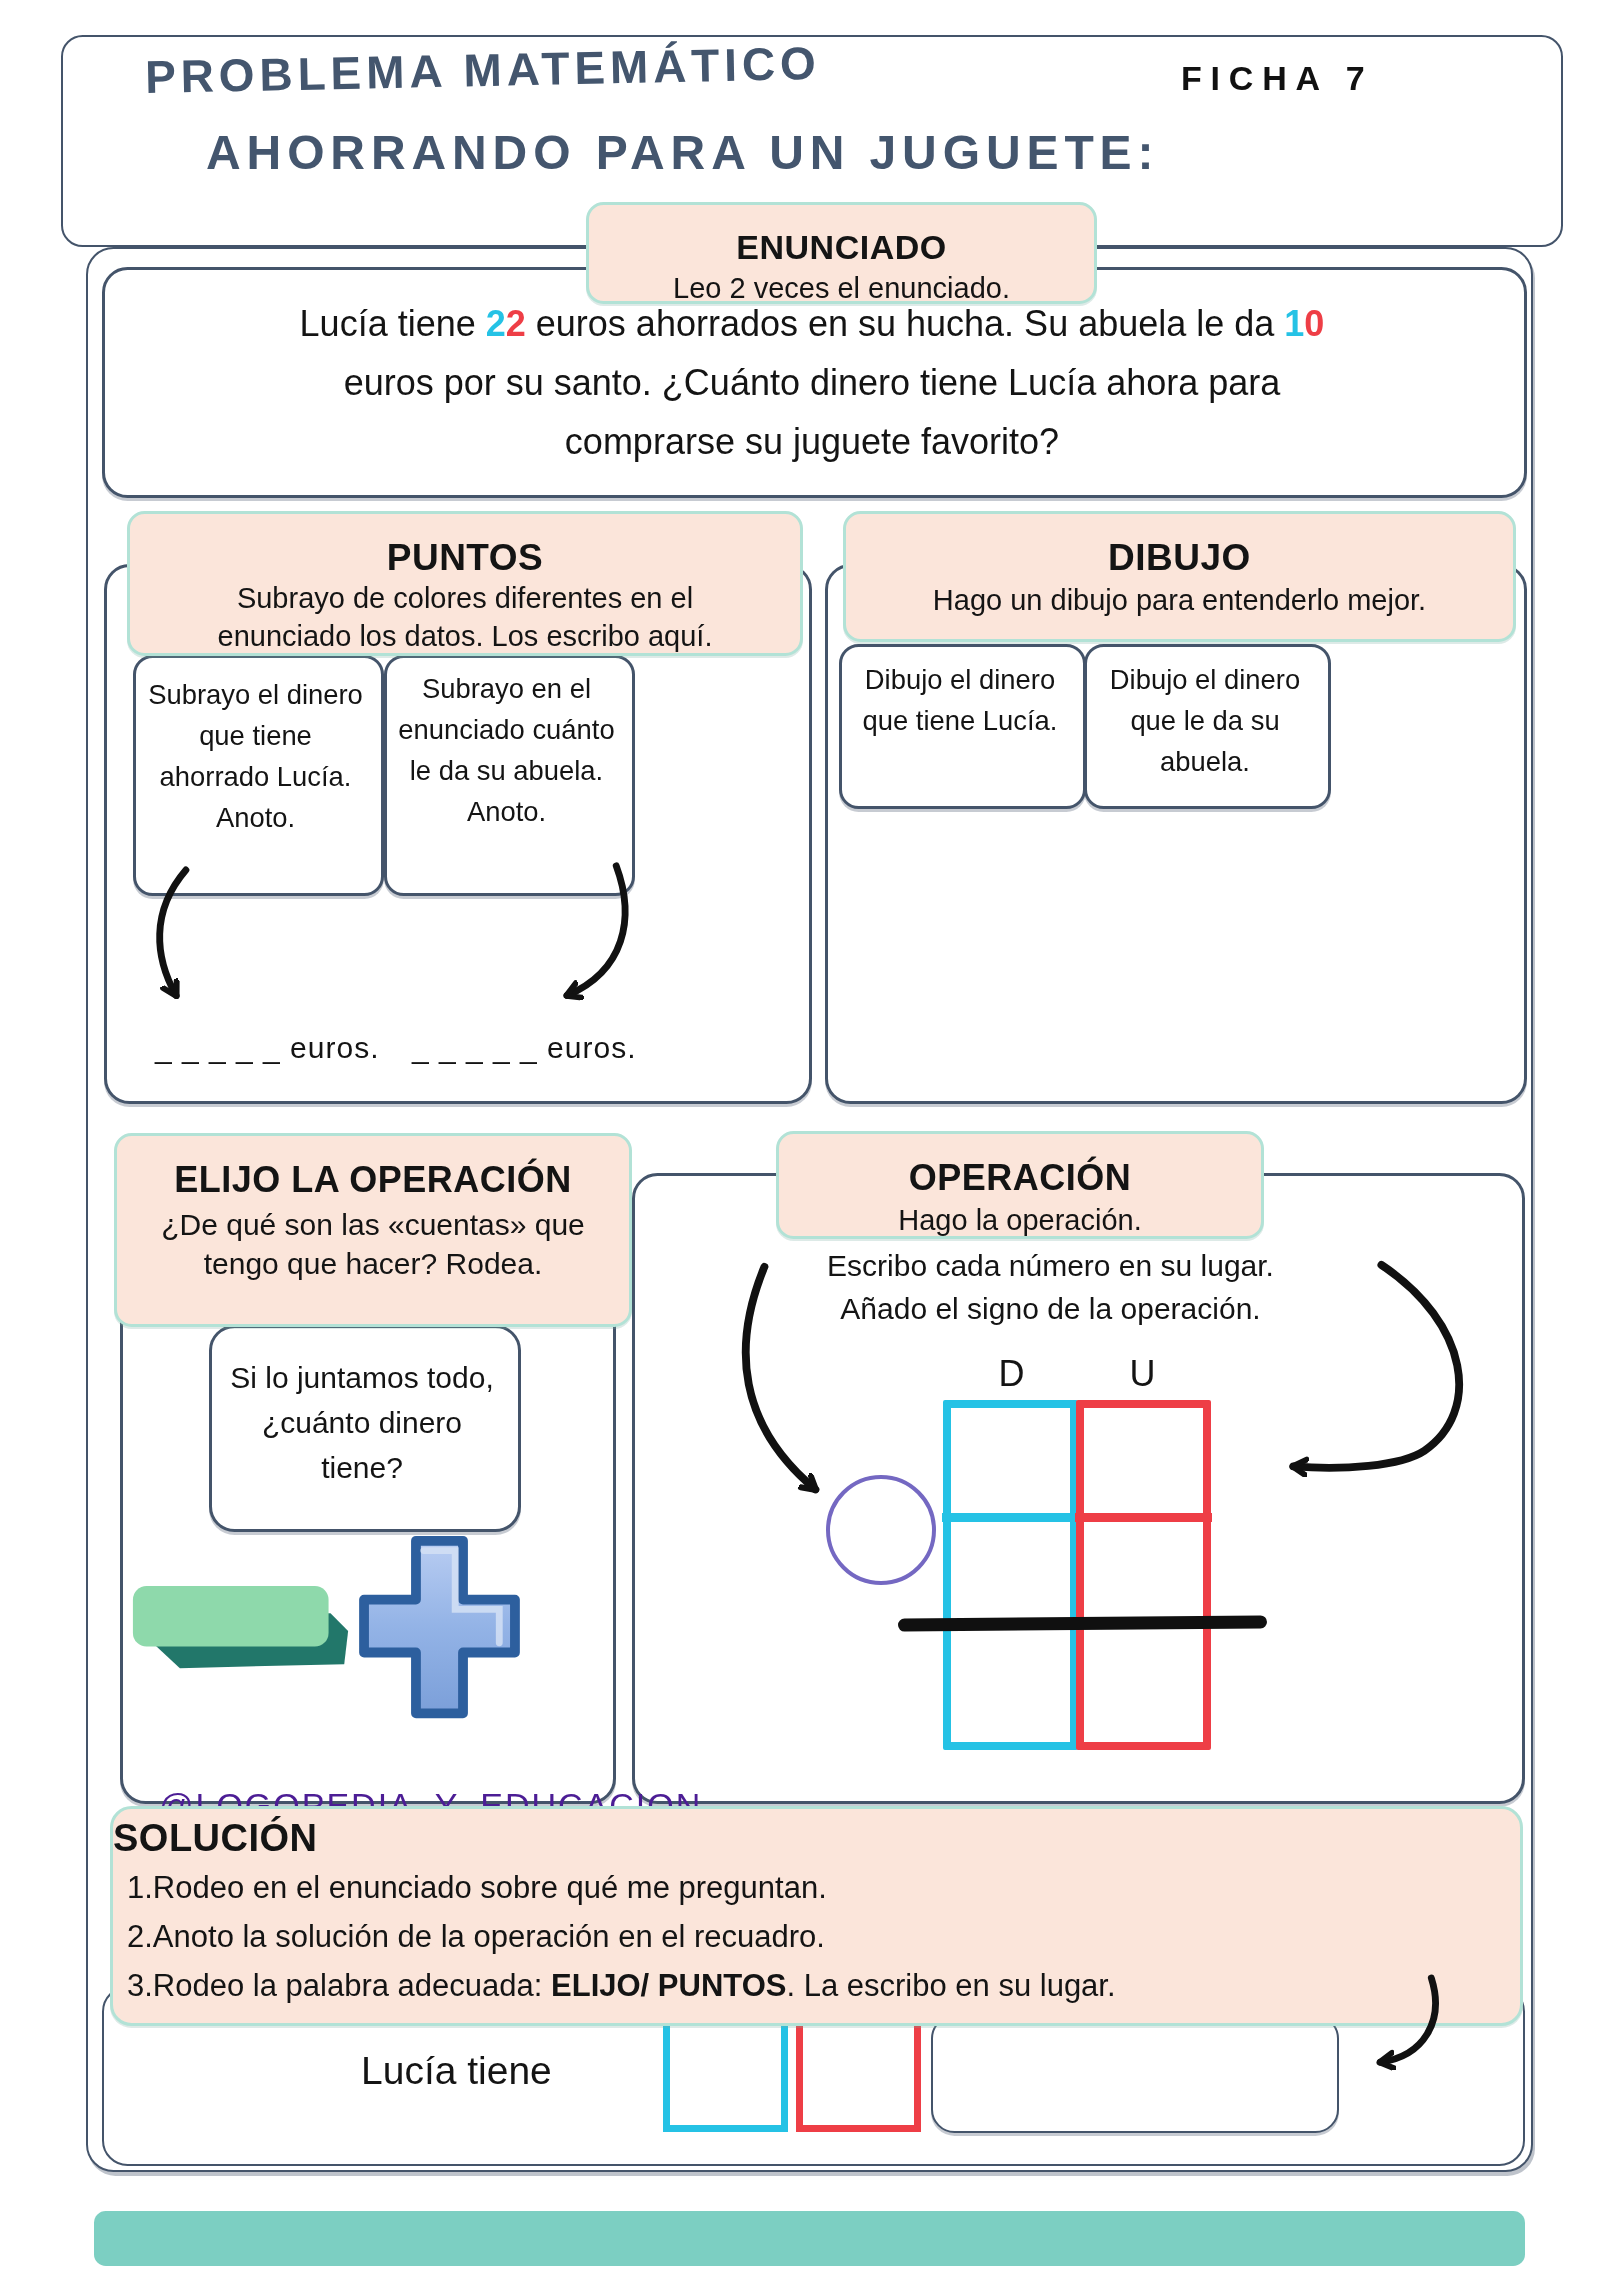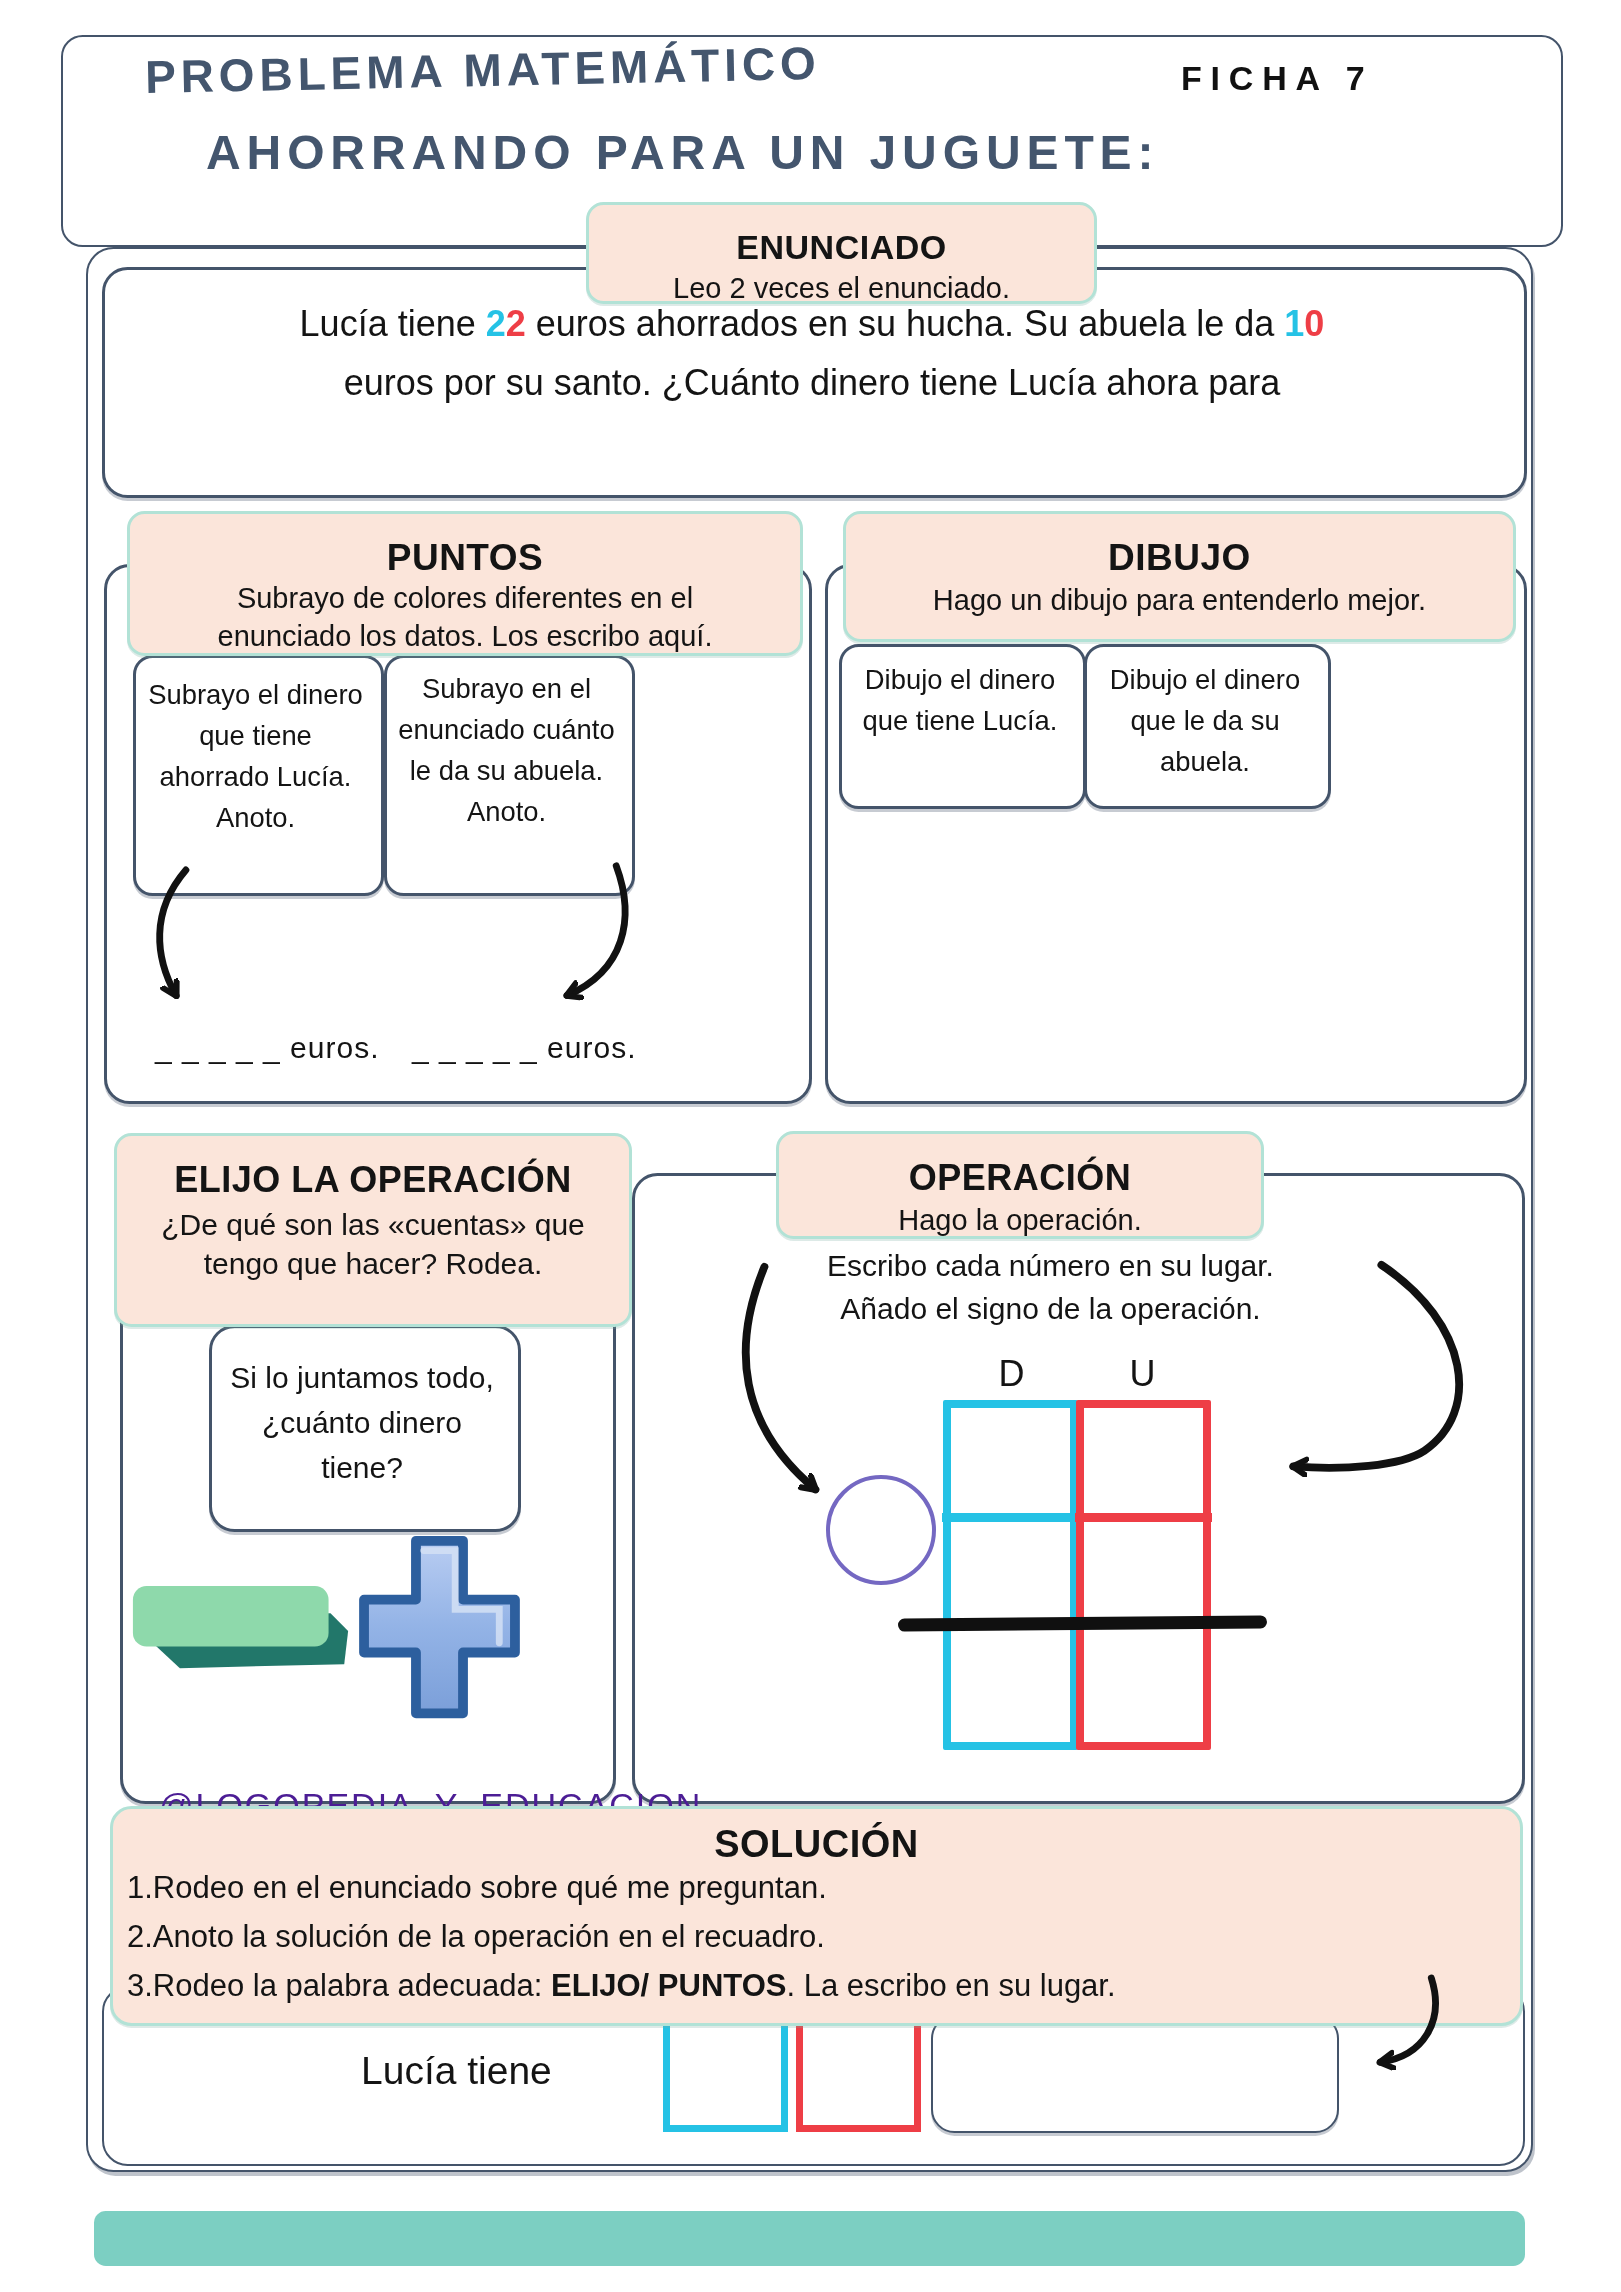--- a/index.html
+++ b/index.html
@@ -43,20 +43,21 @@
   <div class="navy-box" style="left:86px;top:247px;width:1443px;height:1921px;border-width:2.9px;border-radius:27.4px;box-shadow:2px 3.9px 0 0 rgba(68,84,106,.35);z-index:0;"></div>
 
   <div class="peach-box" style="left:586px;top:202px;width:505px;height:96px;">
     <div class="pb-title" style="font-size:34px;">ENUNCIADO</div>
     <div class="pb-sub">Leo 2 veces el enunciado.</div>
   </div>
   <div class="navy-box" style="left:102px;top:267px;width:1419px;height:225px;z-index:1;"></div>
   <div class="ctext" style="left:118px;top:294px;width:1388px;font-size:36px;line-height:59px;z-index:2;">
     <span><span>Lucía tiene </span><span class="digit-cyan">2</span><span class="digit-red">2</span><span> euros ahorrados en su hucha. Su abuela le da </span><span class="digit-cyan">1</span><span class="digit-red">0</span></span><br>
     <span>euros por su santo. ¿Cuánto dinero tiene Lucía ahora para</span><br>
+    <span>comprarse su juguete favorito?</span>
   </div>
 
   <div class="navy-box" style="left:104px;top:564px;width:702px;height:534px;z-index:1;"></div>
   <div class="peach-box" style="left:127px;top:511px;width:670px;height:139px;">
     <div class="pb-title" style="font-size:37px;">PUNTOS</div>
     <div class="pb-sub" style="width:588px;margin:0 auto;">Subrayo de colores diferentes en el enunciado los datos. Los escribo aquí.</div>
   </div>
   <div class="navy-box" style="left:133px;top:655px;width:245px;height:235px;border-radius:19.6px;z-index:2;"></div>
   <div class="ctext" style="left:143px;top:674px;width:225px;font-size:27.4px;line-height:1.5;z-index:3;">Subrayo el dinero que tiene ahorrado Lucía. Anoto.</div>
   <div class="navy-box" style="left:384px;top:655px;width:245px;height:235px;border-radius:19.6px;z-index:2;"></div>
@@ -131,21 +132,21 @@
   <div style="position:absolute;left:826px;top:1475px;width:102px;height:102px;border:4.9px solid #7468c2;border-radius:50%;z-index:4;"></div>
 
   <svg class="arrow" style="left:725px;top:1259px;" width="123" height="250" viewBox="0 0 125 255">
     <path d="M40 8 C6 90 14 170 92 235" fill="none" stroke="#111" stroke-width="8" stroke-linecap="round" marker-end="url(#ah)"></path>
   </svg>
   <svg class="arrow" style="left:1264px;top:1257px;" width="225" height="230" viewBox="0 0 230 235">
     <path d="M120 8 C210 68 222 158 164 198 C140 214 80 218 30 214" fill="none" stroke="#111" stroke-width="8" stroke-linecap="round" marker-end="url(#ah)"></path>
   </svg>
 
   <div class="peach-box" style="left:110px;top:1806px;width:1407px;height:214px;border-radius:21.6px;text-align:left;">
-    <div class="pb-title" style="text-align:center;font-size:38px;margin-top:14px;">SOLUCIÓN</div>
+    <div class="pb-title" style="text-align:left;font-size:38px;margin-top:8px;">SOLUCIÓN</div>
   </div>
   <div class="steps-line" style="top:1870px;z-index:7;">
     <span>1.</span><span>Rodeo en el enunciado sobre qué me preguntan.</span>
   </div>
   <div class="steps-line" style="top:1919px;z-index:7;">
     <span>2.</span><span>Anoto la solución de la operación en el recuadro.</span>
   </div>
   <div class="steps-line" style="top:1968px;z-index:7;">
     <span>3.</span><span>Rodeo la palabra adecuada: </span><b>ELIJO/ PUNTOS</b><span>. La escribo en su lugar.</span>
   </div>

